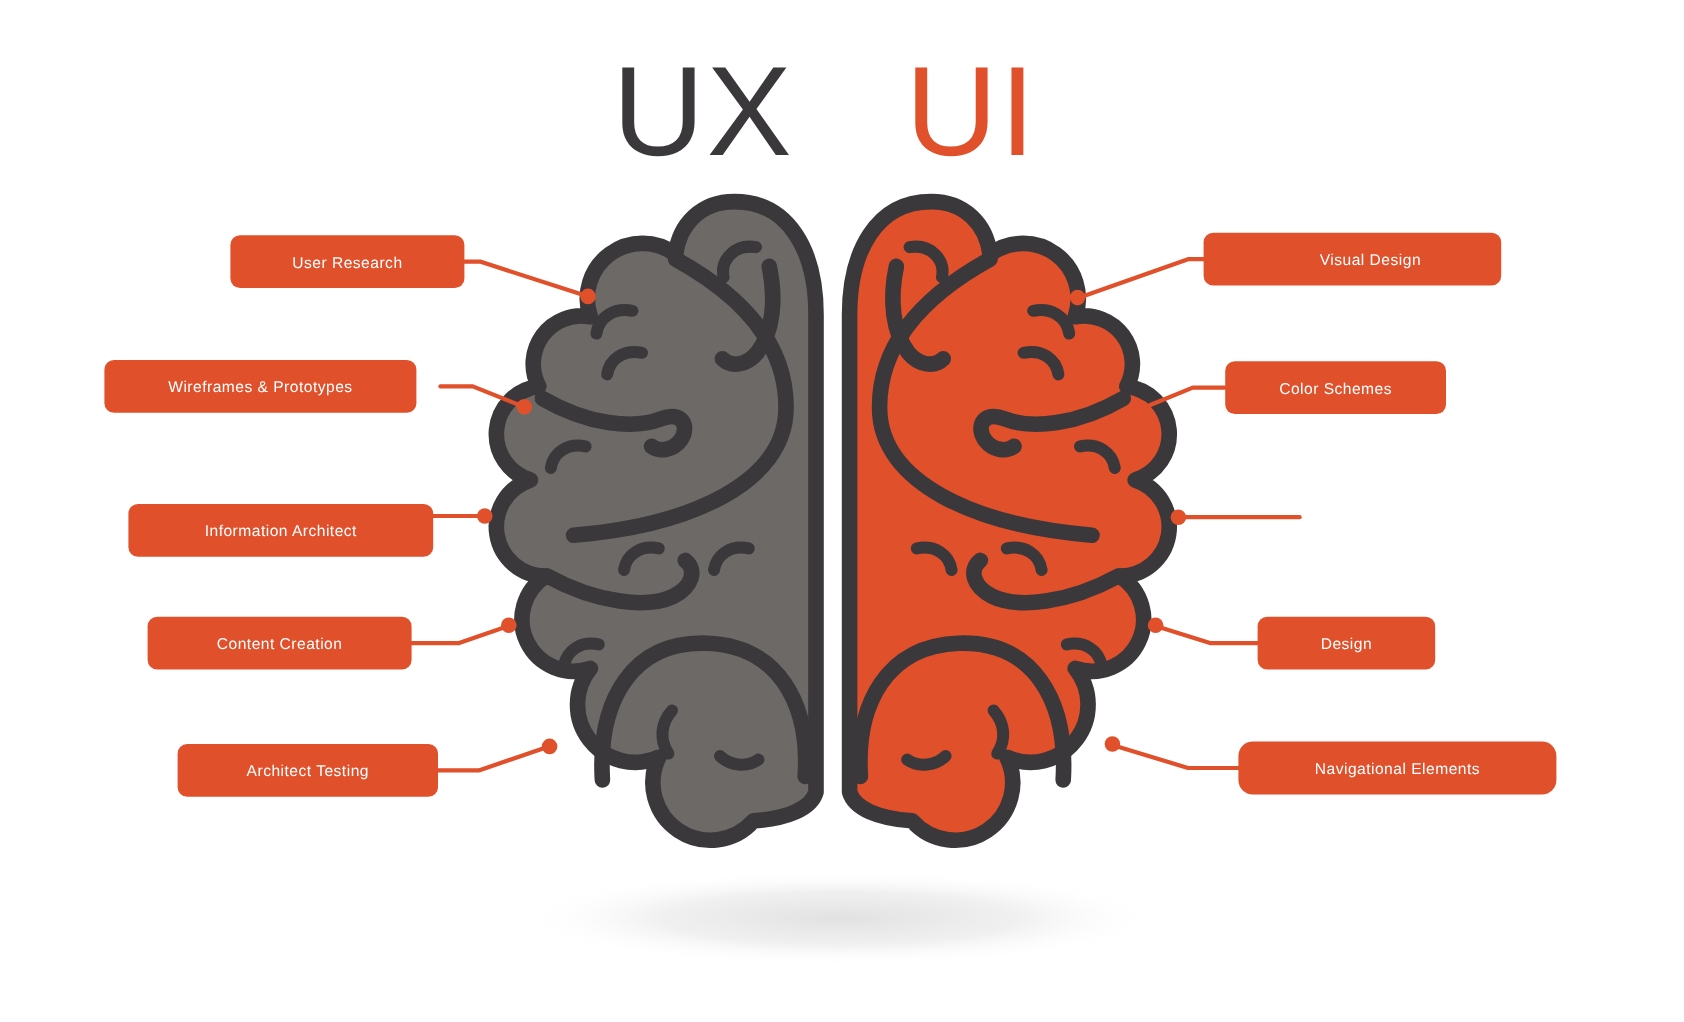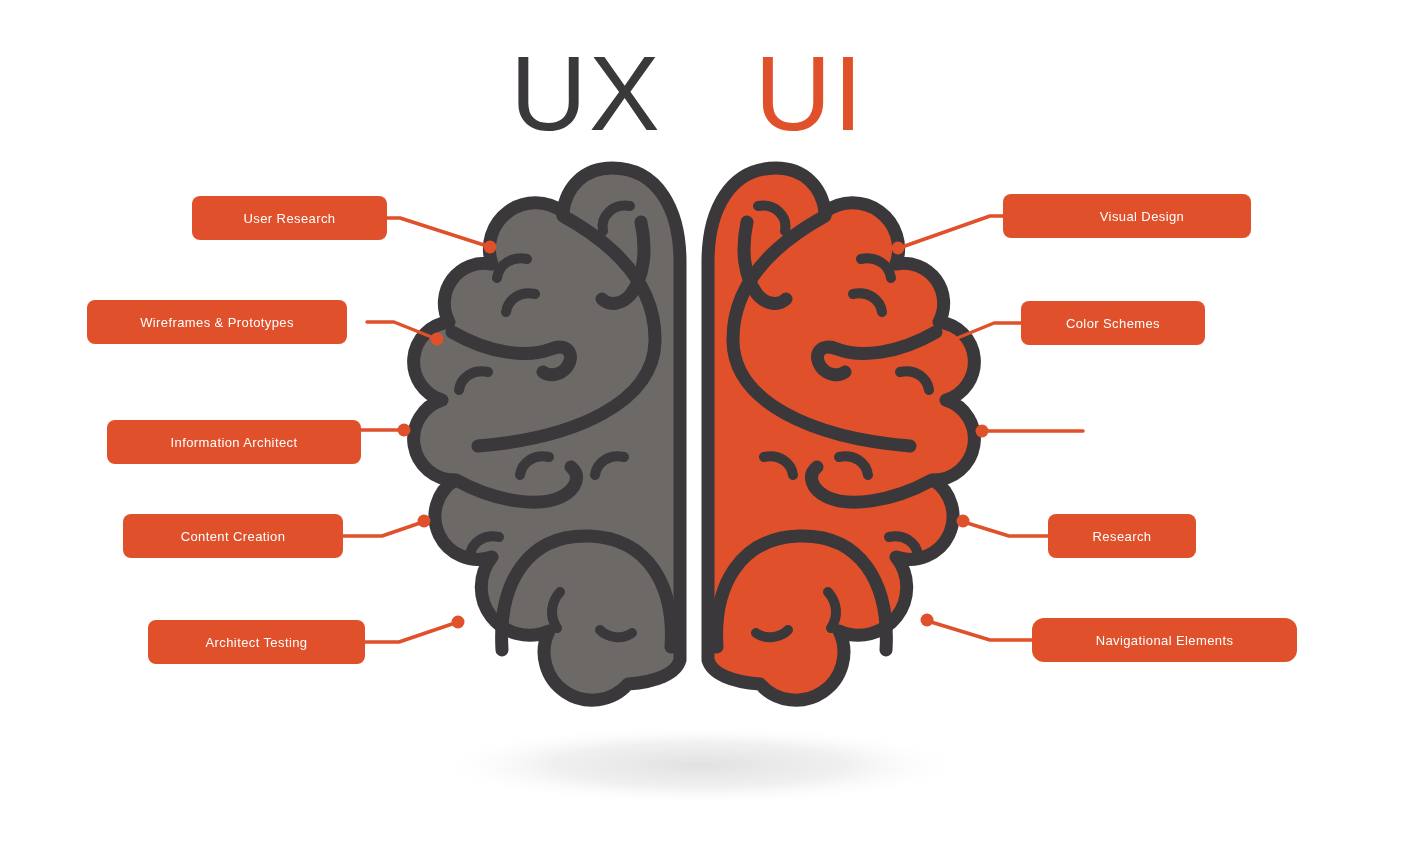--- a/index.html
+++ b/index.html
@@ -151,16 +151,16 @@
   </svg>
 
   <div class="label" style="left:192px;top:196px;width:195px;">User Research</div>
   <div class="label" style="left:87px;top:300px;width:260px;">Wireframes &amp; Prototypes</div>
   <div class="label" style="left:107px;top:408px;width:254px;margin-top:12px;">Information Architect</div>
   <div class="label" style="left:123px;top:514px;width:220px;">Content Creation</div>
   <div class="label" style="left:148px;top:620px;width:217px;">Architect Testing</div>
 
   <div class="label" style="left:1003px;top:194px;width:218px;padding-left:30px;">Visual Design</div>
   <div class="label" style="left:1021px;top:301px;width:184px;">Color Schemes</div>
-  <div class="label" style="left:1048px;top:514px;width:148px;">Research</div>
+  <div class="label" style="left:1048px;top:514px;width:148px;">Design</div>
   <div class="label" style="left:1032px;top:618px;width:265px;border-radius:12px;">Navigational Elements</div>
 
 </div>
 
 </body></html>

